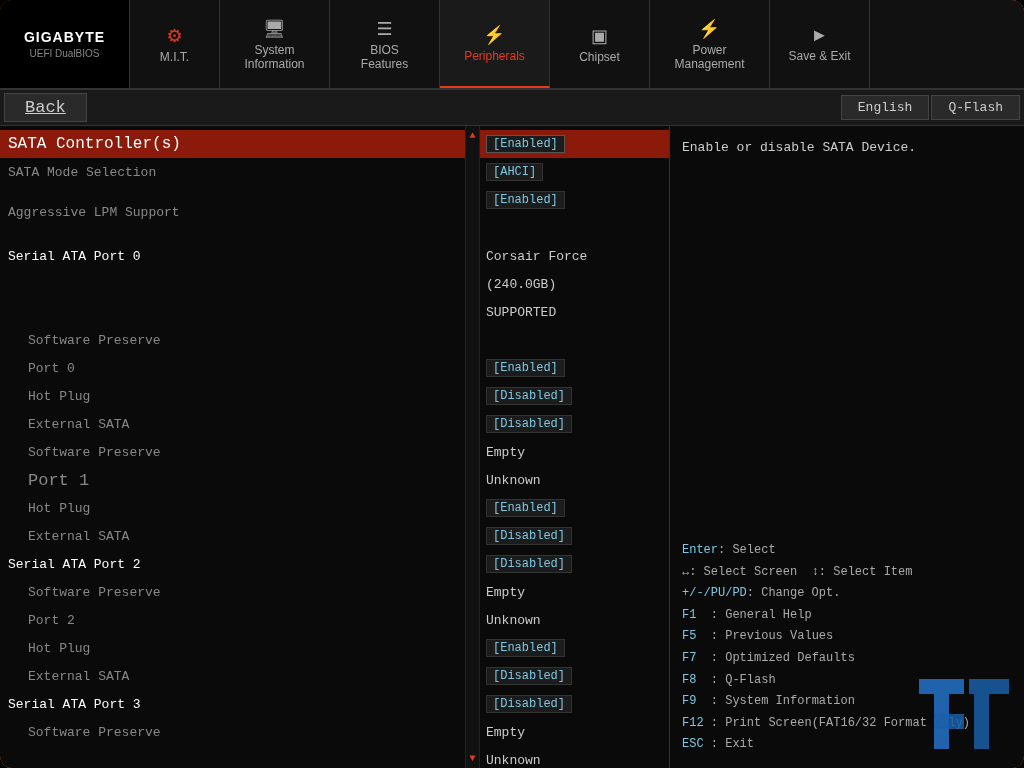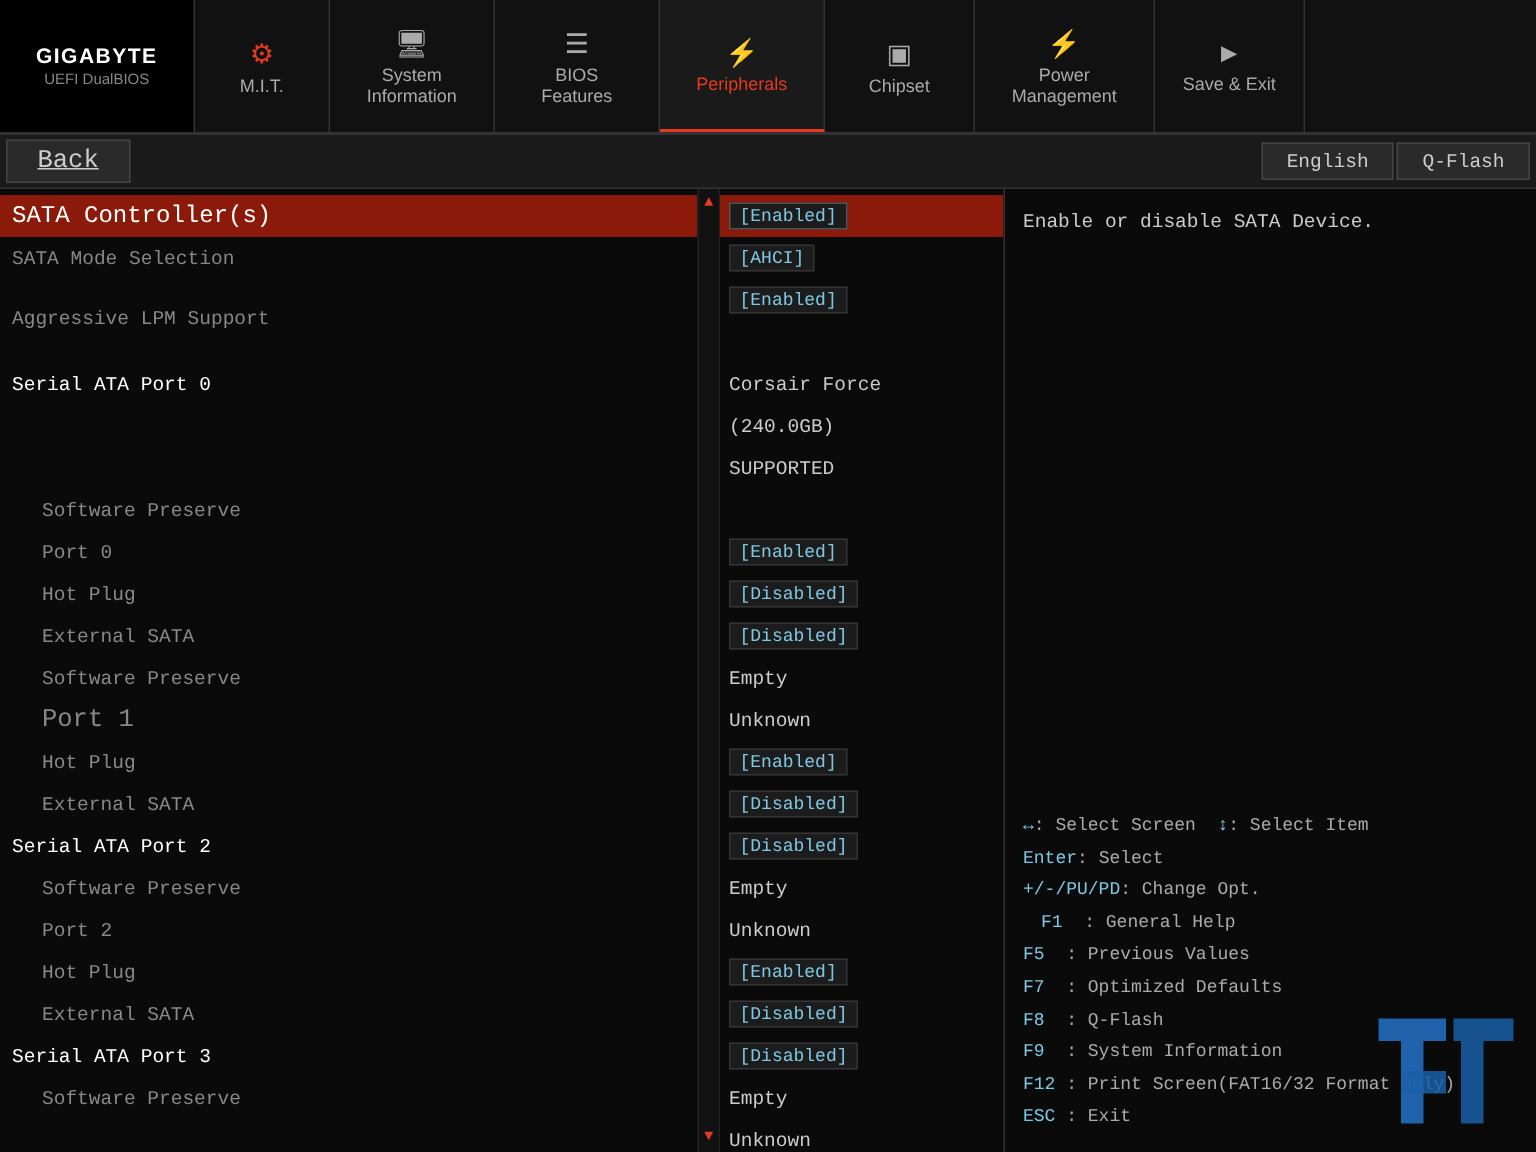--- a/index.html
+++ b/index.html
@@ -151,21 +151,21 @@
 
     .key-help-row {
       color: #aaa;
       font-size: 12px;
       line-height: 1.8;
     }
   </style>
 </head>
 <body>
 
-<div style="position:relative; width:1024px; height:768px; overflow:hidden; background:#f97316;">
+<div style="position:relative; width:1024px; height:768px; overflow:hidden; background:#f97316;border-radius:12px;">
 
   <div class="top-bar">
     <div class="logo-area">
       <div class="logo-gigabyte">GIGABYTE</div>
       <div class="logo-uefi">UEFI DualBIOS</div>
     </div>
 
     <div class="nav-tabs">
 
       <div class="nav-tab" style="min-width:90px;">
@@ -368,30 +368,30 @@
       </div>
     </div>
 
     <div class="right-panel">
       <div class="help-text">Enable or disable SATA Device.</div>
 
       <div style="flex:1;"></div>
 
       <div class="key-help">
         <div class="key-help-row">
+          <span style="color:#7ec8e3;">Enter</span><span>: Select</span>
+        </div>
+        <div class="key-help-row">
           <span style="color:#7ec8e3;">↔</span><span>: Select Screen&nbsp;&nbsp;</span><span style="color:#7ec8e3;">↕</span><span>: Select Item</span>
         </div>
         <div class="key-help-row">
-          <span style="color:#7ec8e3;">Enter</span><span>: Select</span>
-        </div>
-        <div class="key-help-row">
           <span style="color:#7ec8e3;">+/-/PU/PD</span><span>: Change Opt.</span>
         </div>
         <div class="key-help-row">
-          <span style="color:#7ec8e3;margin-left:12px;">F1</span><span>&nbsp; : General Help</span>
+          <span style="color:#7ec8e3;">F1</span><span>&nbsp; : General Help</span>
         </div>
         <div class="key-help-row">
           <span style="color:#7ec8e3;">F5</span><span>&nbsp; : Previous Values</span>
         </div>
         <div class="key-help-row">
           <span style="color:#7ec8e3;">F7</span><span>&nbsp; : Optimized Defaults</span>
         </div>
         <div class="key-help-row">
           <span style="color:#7ec8e3;">F8</span><span>&nbsp; : Q-Flash</span>
         </div>

